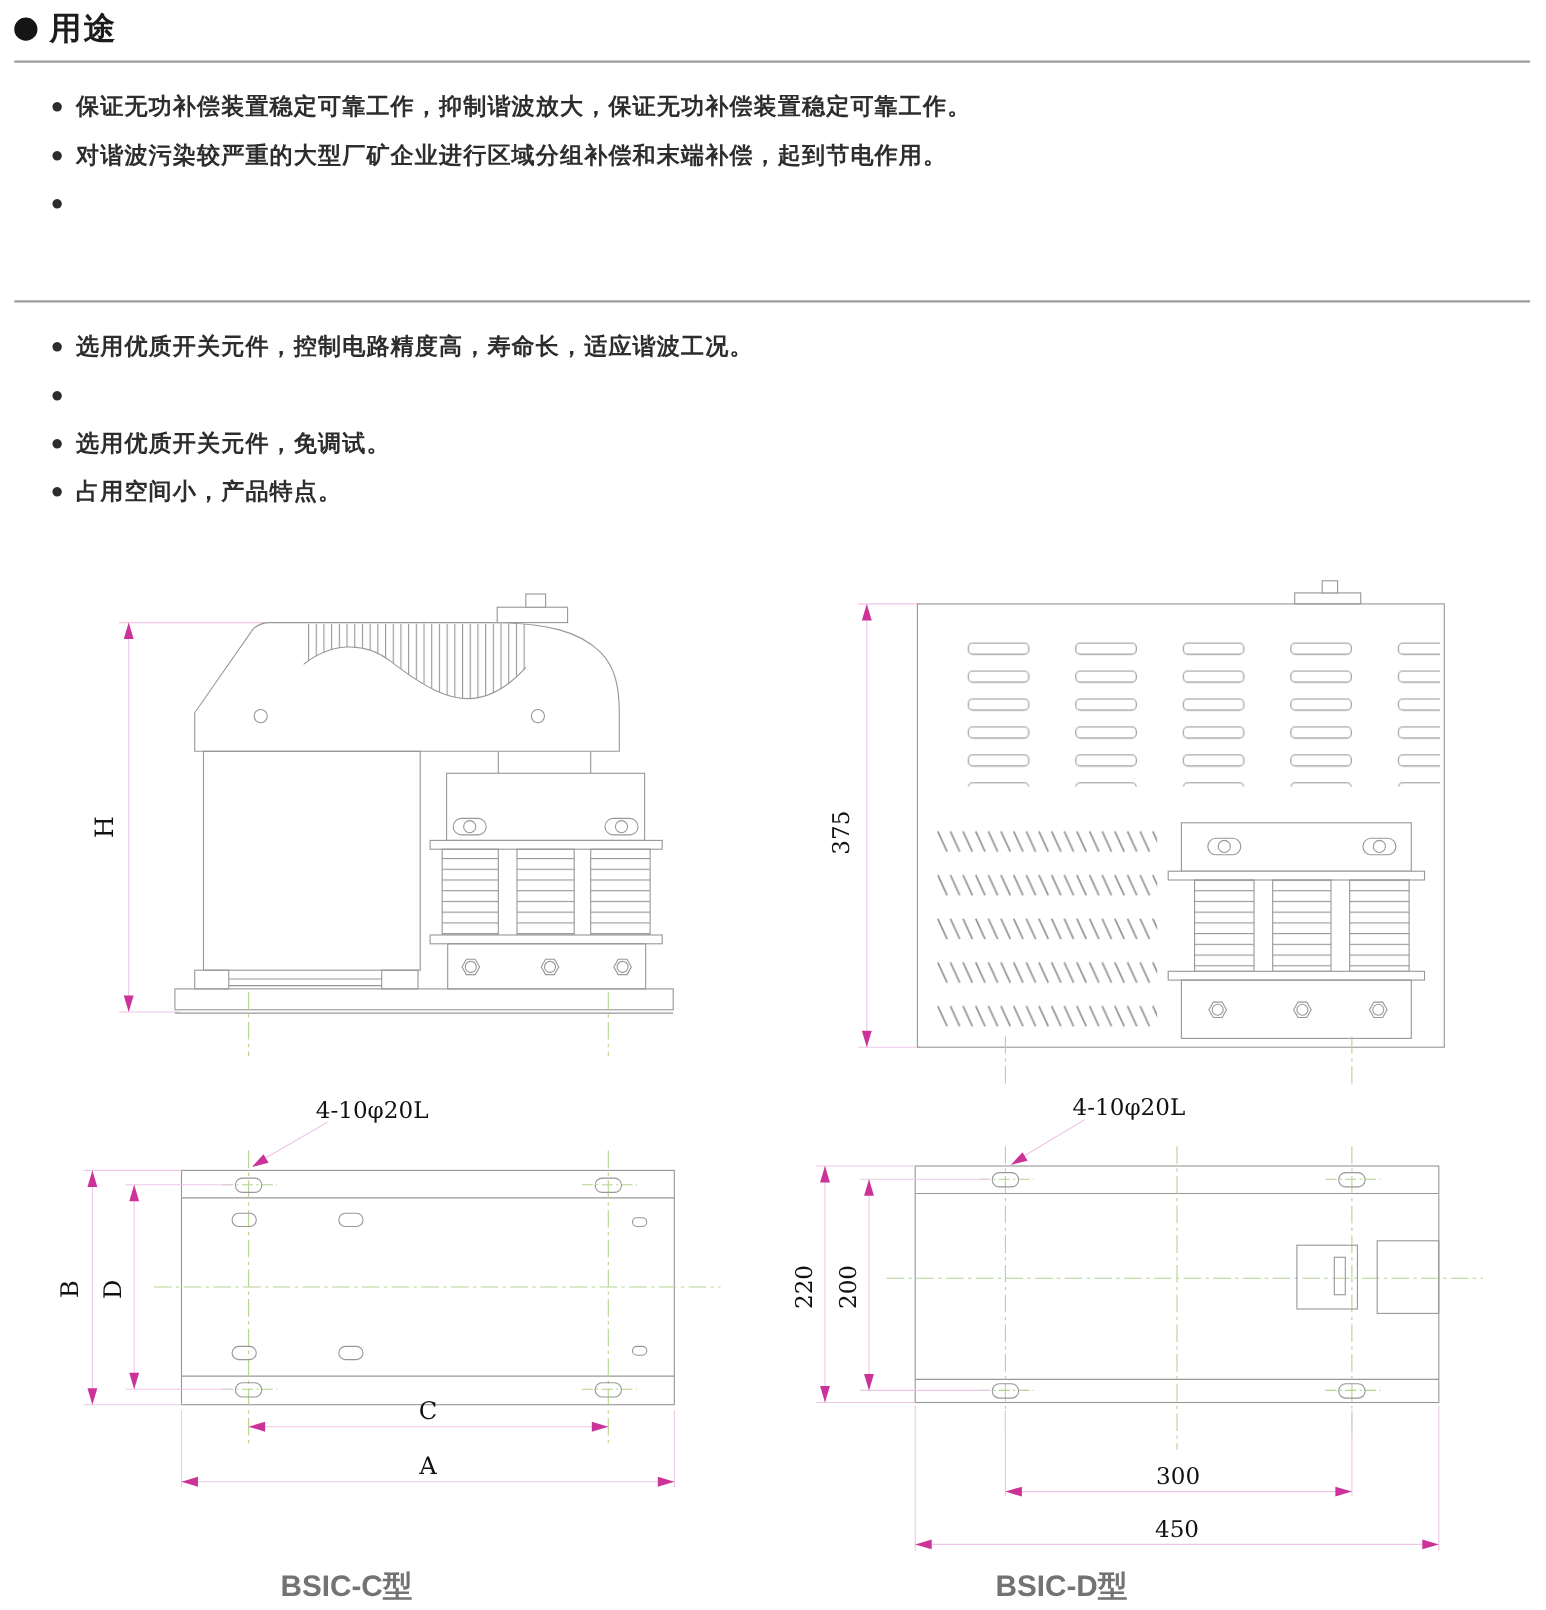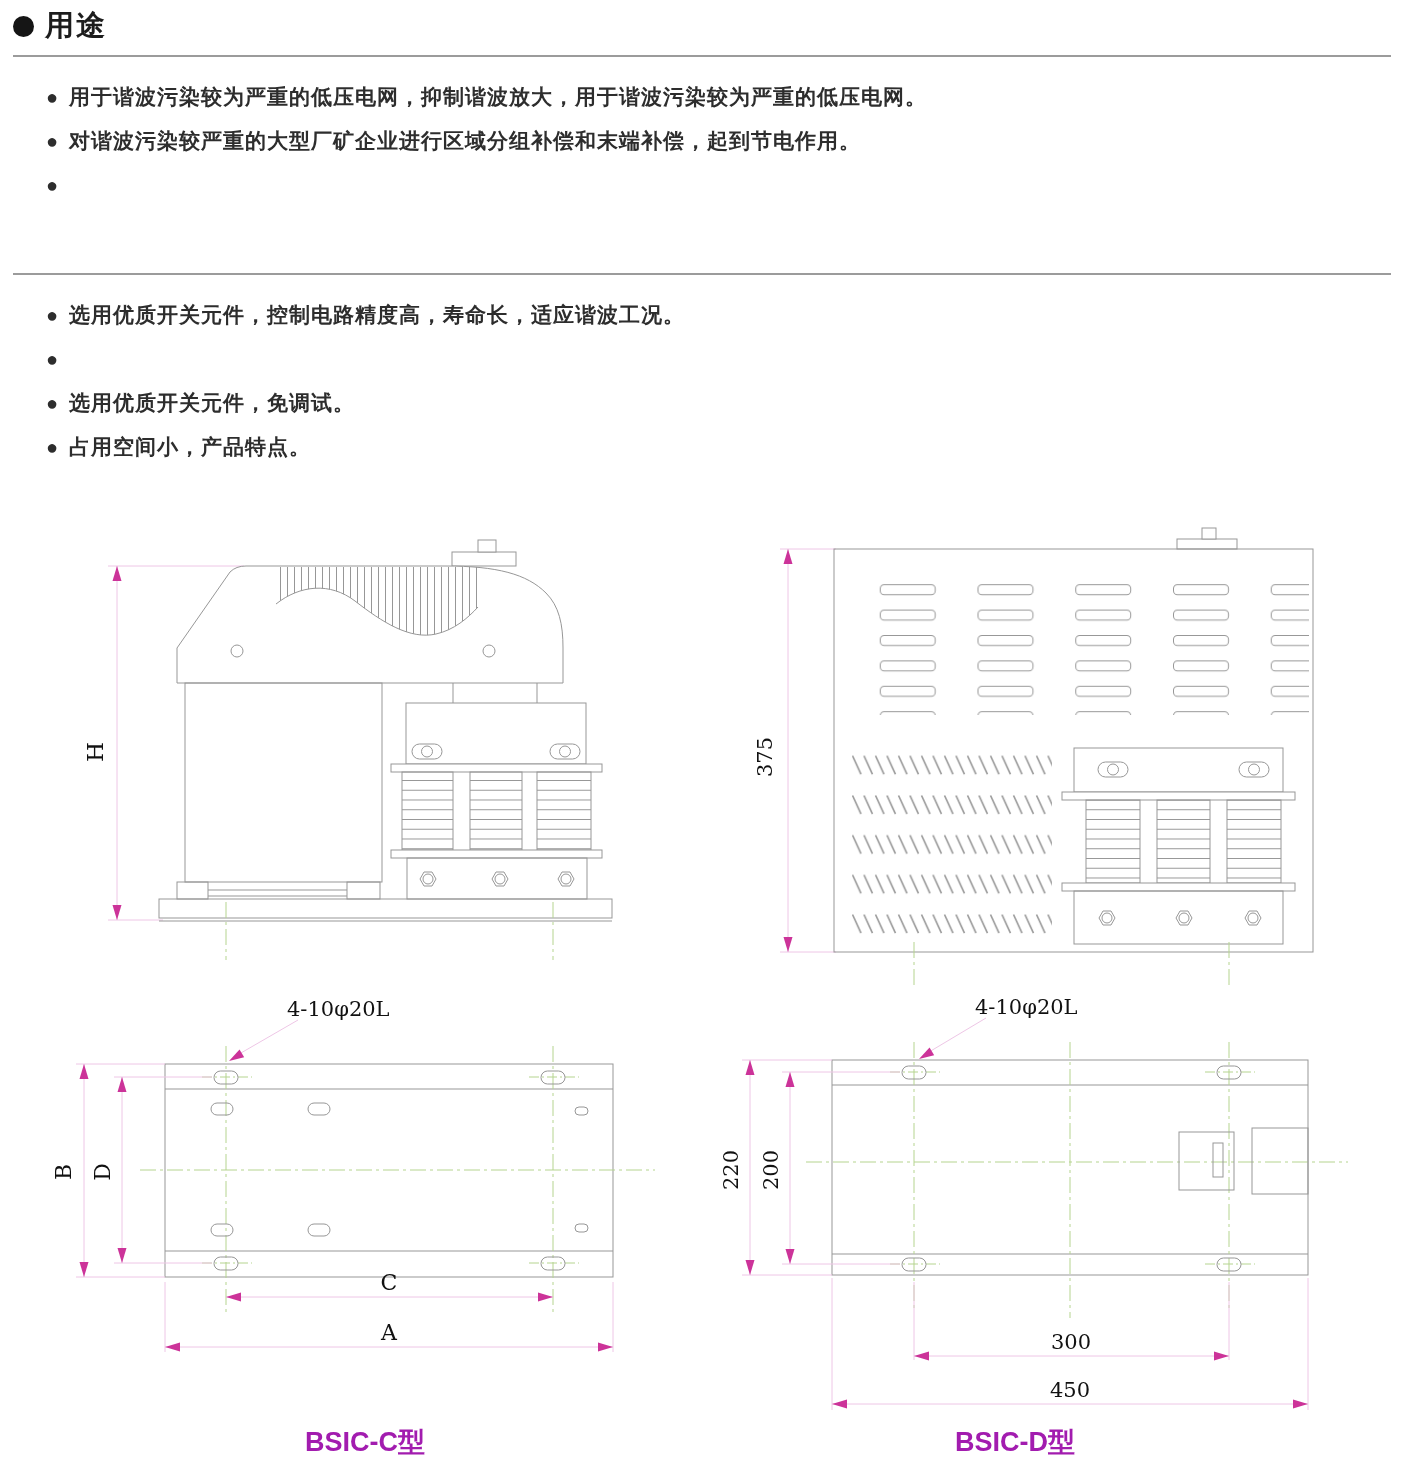--- a/index.html
+++ b/index.html
@@ -1,27 +1,27 @@
 <!DOCTYPE html>
 <html><head>
 <meta charset="utf-8">
 <style>
   html,body { margin:0; padding:0; background:#ffffff; }
   .page { position:relative; width:1405px; height:1464px; background:#fff; overflow:hidden;
           font-family:"Liberation Sans", sans-serif; }
-  .sec { position:absolute; left:0; width:1405px;font-family:Liberation Serif, serif; }
+  .sec { position:absolute; left:0; width:1405px; }
   .sec-head { display:flex; align-items:center; gap:11px; padding-left:13px; }
   .dot { width:21px; height:21px; border-radius:50%; background:#151515; flex:0 0 auto; }
   .sec-title { font-size:29px; font-weight:bold; color:#1c1c1c; margin:0; letter-spacing:2px; }
   .rule { margin:9px 0 0 13px; width:1378px; height:2px; background:#9b9b9b; }
   .items { margin-top:30px; }
   .item { display:flex; align-items:flex-start; gap:10px; margin:0 0 23px 46px;
           font-size:21px; font-weight:bold; color:#2d2d2d; line-height:21px; letter-spacing:1px; }
   .bchar { font-size:20px; line-height:21px; }
-  .model-label { position:absolute; width:220px; text-align:center; font-size:27px; font-weight:bold; color:#a21caf; }
+  .model-label { position:absolute; width:220px; font-size:27px; font-weight:bold; color:#737373; }
   svg { position:absolute; left:0; top:520px; }
   .ln   { stroke:#979797; stroke-width:1; fill:none; }
   .lnf  { stroke:#979797; stroke-width:1; fill:#ffffff; }
   .dim  { stroke:#eec6e6; stroke-width:1; fill:none; }
   .cl   { stroke:#b5d48f; stroke-width:1; fill:none; stroke-dasharray:16 4 3 4; }
   .clt  { stroke:#b5d48f; stroke-width:1; fill:none; stroke-dasharray:10 3 2 3; }
   .arr  { fill:#cc3399; stroke:none; }
   .dimtxt { font-family:"DejaVu Serif", serif; fill:#111; }
 </style>
 </head>
@@ -31,21 +31,21 @@
 
   <div class="sec" style="top:6px">
     <div class="sec-head">
       <span class="dot"></span>
       <h2 class="sec-title">用途</h2>
     </div>
     <div class="rule"></div>
     <div class="items">
       <div class="item">
           <span class="bchar">●</span>
-          <span>用于谐波污染较为严重的低压电网，抑制谐波放大，用于谐波污染较为严重的低压电网。</span>
+          <span>保证无功补偿装置稳定可靠工作，抑制谐波放大，保证无功补偿装置稳定可靠工作。</span>
         </div>
       <div class="item">
           <span class="bchar">●</span>
           <span>对谐波污染较严重的大型厂矿企业进行区域分组补偿和末端补偿，起到节电作用。</span>
         </div>
       <div class="item">
           <span class="bchar">●</span>
         </div>
     </div>
   </div>

